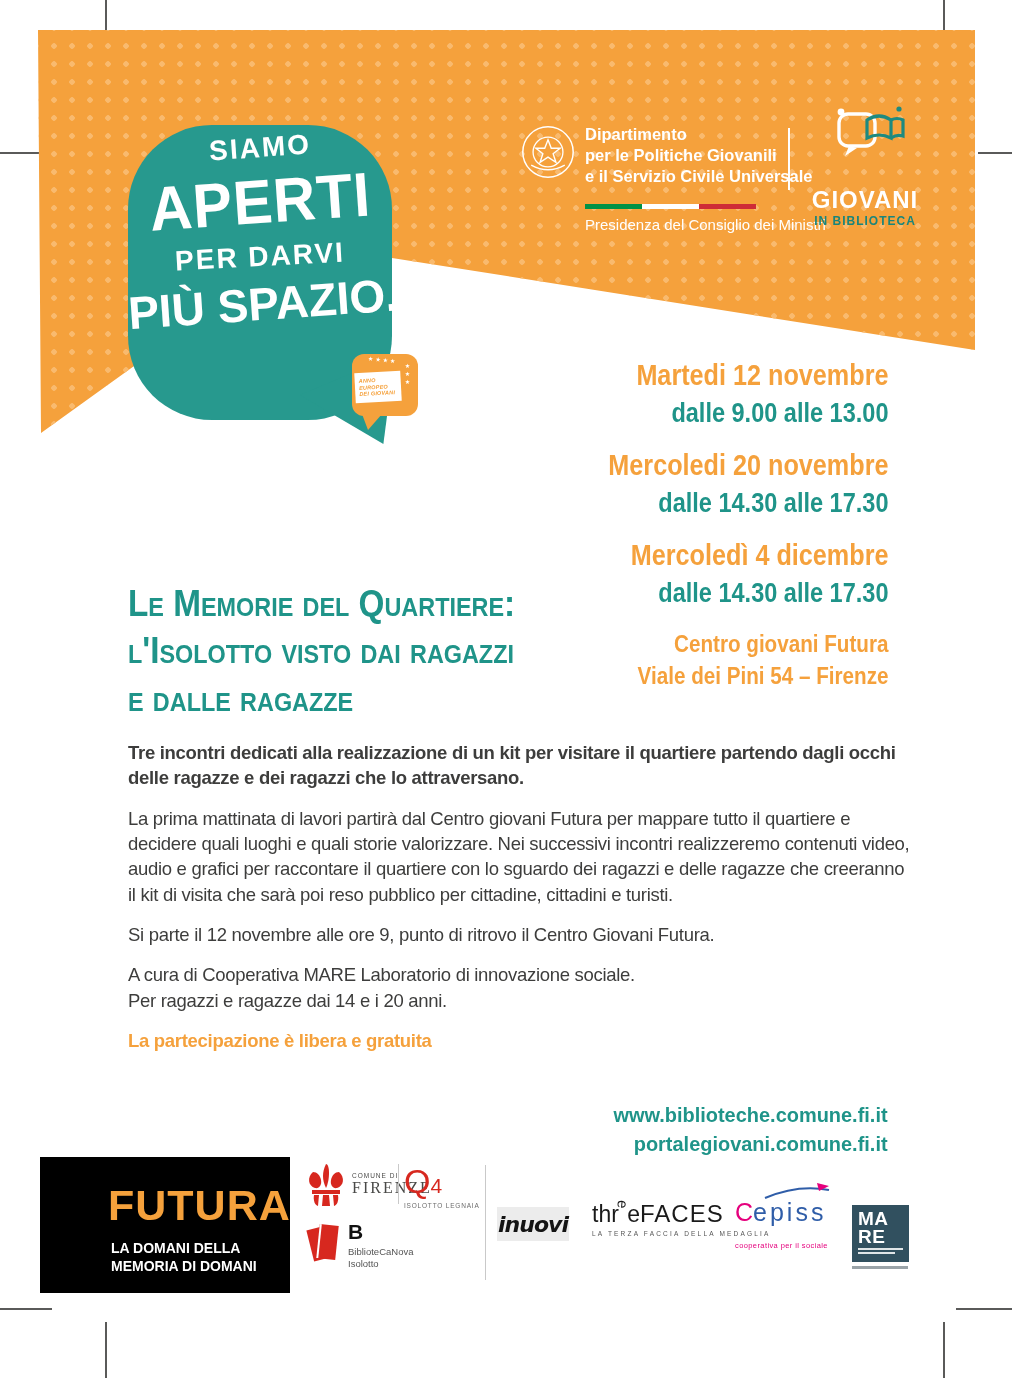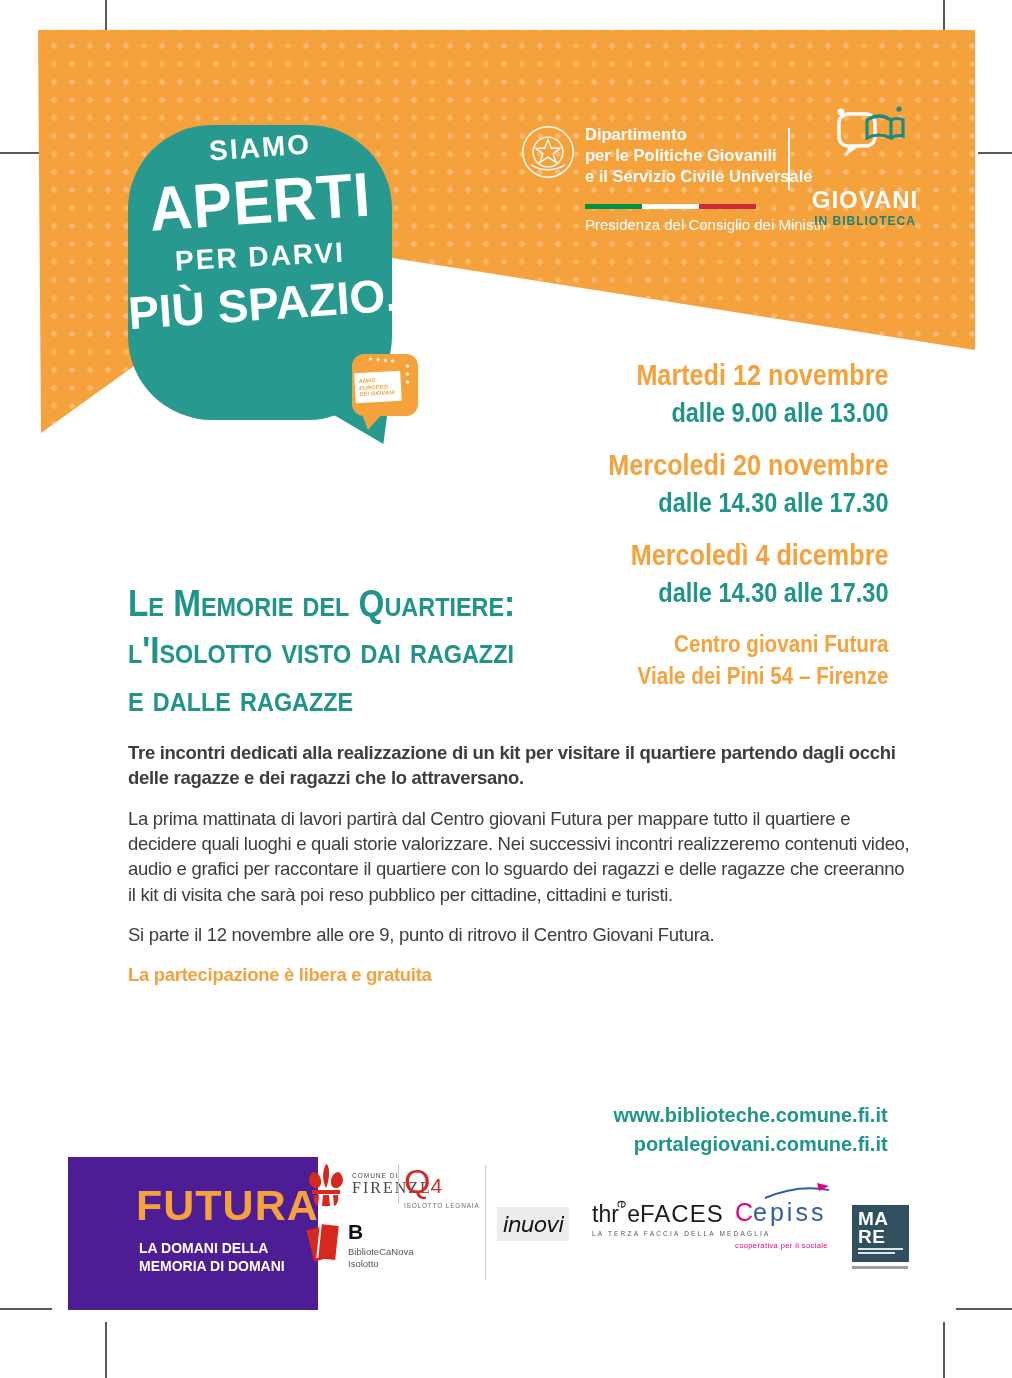--- a/index.html
+++ b/index.html
@@ -70,21 +70,21 @@
   .bodytext p{margin:0 0 15px 0;}
   .b-bold{font-weight:700;}
   .b-orange{color:#F5A13C;font-weight:700;}
   .b-email{color:#1F9489;font-weight:700;}
 
   
   .links{position:absolute;right:124px;top:1100px;text-align:right;color:#1F9489;}
   .links div{font-size:21px;font-weight:800;line-height:1.4;transform:scaleX(.95);transform-origin:100% 50%;}
 
   
-  .futura-box{position:absolute;left:40px;top:1157px;width:250px;height:153px;background:#4c1d95;margin-left:28px;}
+  .futura-box{position:absolute;left:40px;top:1157px;width:250px;height:136px;background:#000000;}
   .futura-name{position:absolute;left:68px;top:24px;font-size:43px;font-weight:800;color:#F5A13C;letter-spacing:1px;}
   .futura-tag{position:absolute;left:71px;top:82px;color:#fff;font-size:14px;font-weight:800;line-height:1.3;}
 
   .logo-divider{position:absolute;width:1px;background:#c9c9c9;}
 
   .firenze{position:absolute;left:306px;top:1162px;}
   .firenze-text{position:absolute;left:46px;top:10px;color:#4a4a48;}
   .firenze-top{font-size:6.5px;letter-spacing:1px;}
   .firenze-name{font-family:"Liberation Serif",serif;font-size:16px;letter-spacing:2px;}
 
@@ -96,21 +96,21 @@
   .bcn{position:absolute;left:310px;top:1220px;}
   .bcn-icon{position:absolute;left:0;top:4px;width:30px;height:38px;}
   .bcn-s1{position:absolute;left:0;top:4px;width:16px;height:32px;background:#D7281F;transform:rotate(-14deg);}
   .bcn-s2{position:absolute;left:8px;top:1px;width:17px;height:34px;background:#D7281F;transform:rotate(6deg);
           border-left:2px solid #fff;}
   .bcn-b{position:absolute;left:38px;top:0px;font-size:21px;font-weight:700;color:#111;}
   .bcn-name{position:absolute;left:38px;top:26px;font-size:9.5px;color:#555;line-height:1.25;white-space:nowrap;}
 
   .inuovi{position:absolute;left:497px;top:1207px;width:72px;height:34px;background:#ececec;
           display:flex;align-items:center;justify-content:center;}
-  .inuovi span{font-family:"DejaVu Sans",sans-serif;font-size:22px;font-weight:400;font-style:italic;
+  .inuovi span{font-family:"DejaVu Sans",sans-serif;font-size:22px;font-weight:700;font-style:italic;
           color:#141414;letter-spacing:-1px;}
 
   .threefaces{position:absolute;left:592px;top:1200px;color:#1a1a1a;}
   .tf-main{white-space:nowrap;}
   .tf-low{font-size:23px;font-weight:400;}
   .tf-etop{display:inline-block;font-size:15px;transform:translateY(-12px) rotate(95deg);}
   .tf-caps{font-size:24px;font-weight:400;letter-spacing:1px;}
   .tf-sub{font-size:6.5px;letter-spacing:2.2px;color:#555;margin-top:2px;white-space:nowrap;}
 
   .cepiss{position:absolute;left:735px;top:1184px;width:104px;}
@@ -212,20 +212,24 @@
   <div class="title">
     <div>Le Memorie del Quartiere:</div>
     <div>l'Isolotto visto dai ragazzi</div>
     <div>e dalle ragazze</div>
   </div>
 
   <div class="bodytext">
     <p class="b-bold">Tre incontri dedicati alla realizzazione di un kit per visitare il quartiere partendo dagli occhi delle ragazze e dei ragazzi che lo attraversano.</p>
     <p>La prima mattinata di lavori partirà dal Centro giovani Futura per mappare tutto il quartiere e decidere quali luoghi e quali storie valorizzare. Nei successivi incontri realizzeremo contenuti video, audio e grafici per raccontare il quartiere con lo sguardo dei ragazzi e delle ragazze che creeranno il kit di visita che sarà poi reso pubblico per cittadine, cittadini e turisti.</p>
     <p>Si parte il 12 novembre alle ore 9, punto di ritrovo il Centro Giovani Futura.</p>
+    <p style="margin-bottom:15px;">
+      <span>A cura di Cooperativa MARE Laboratorio di innovazione sociale.</span><br>
+      <span>Per ragazzi e ragazze dai 14 e i 20 anni.</span>
+    </p>
     <p class="b-orange">La partecipazione è libera e gratuita</p>
   </div>
 
   <div class="links">
     <div>www.biblioteche.comune.fi.it</div>
     <div>portalegiovani.comune.fi.it</div>
   </div>
 
   <div class="futura-box">
     <div class="futura-name">FUTURA</div>

